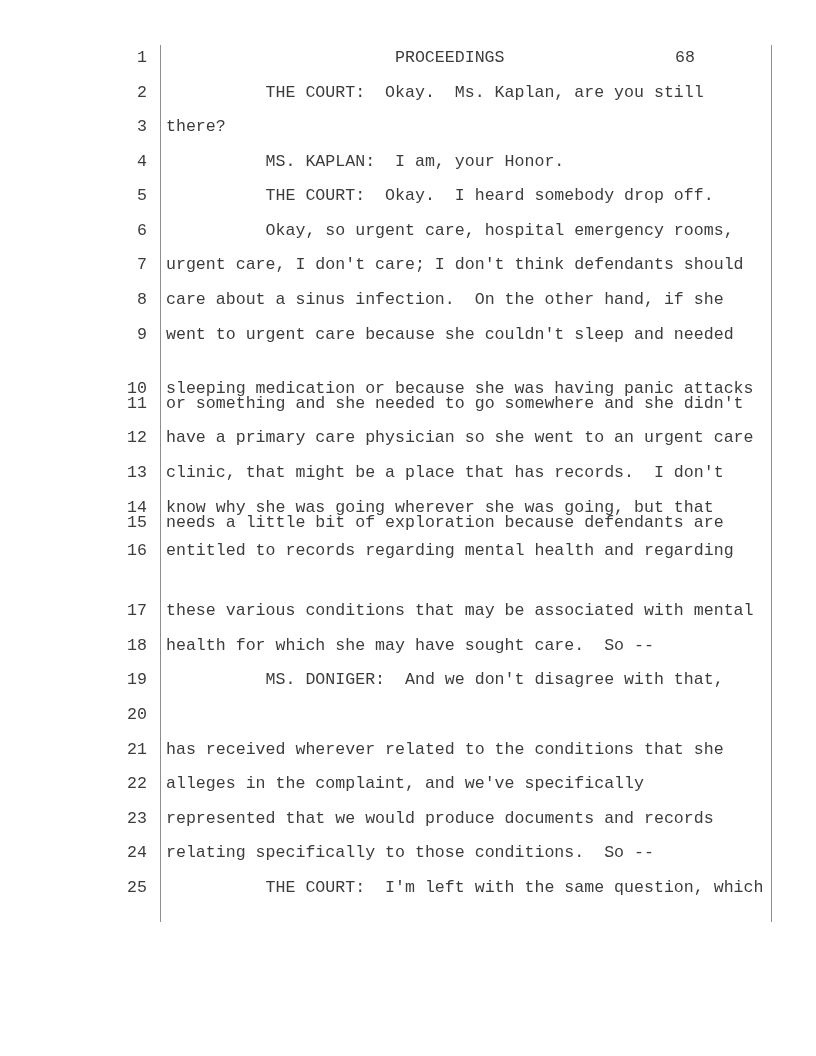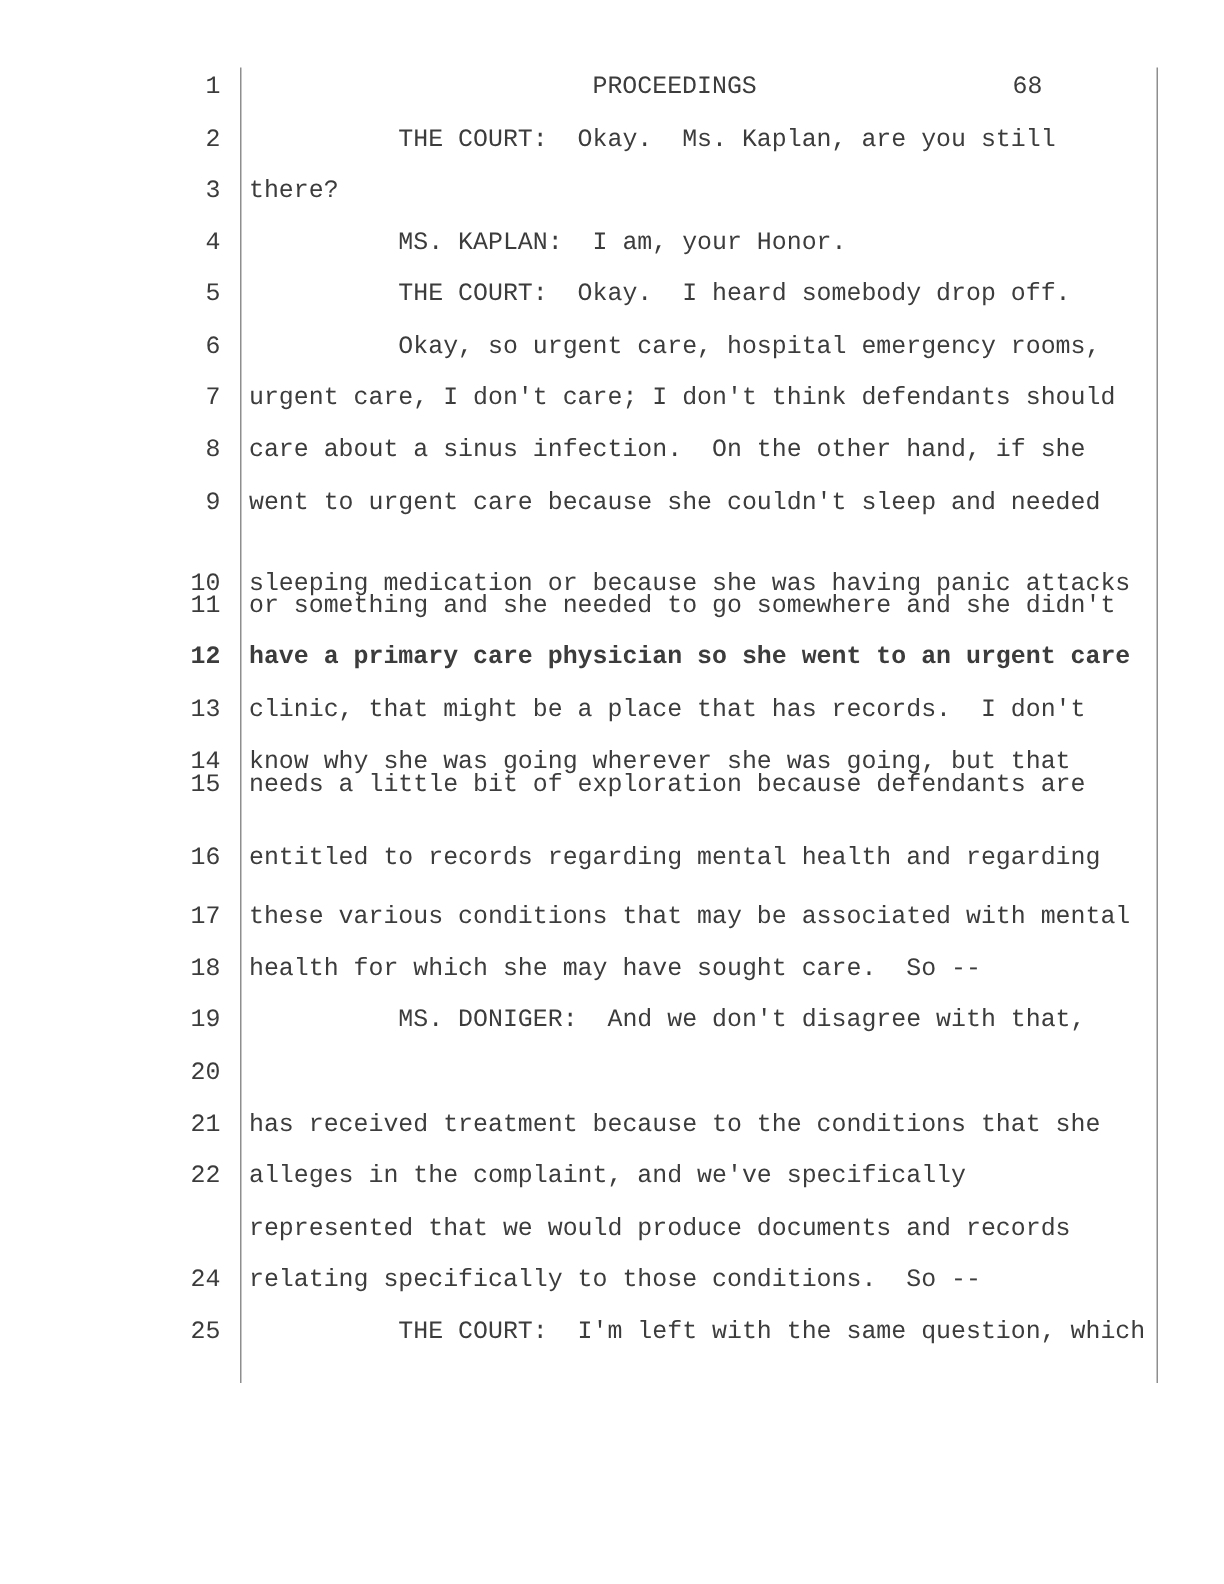--- a/index.html
+++ b/index.html
@@ -77,29 +77,29 @@
       <div class="row" style="top: 79.58px;"><span class="lnum">2</span><span class="ltext">          THE COURT:  Okay.  Ms. Kaplan, are you still</span></div>
       <div class="row" style="top: 114.16px;"><span class="lnum">3</span><span class="ltext">there?</span></div>
       <div class="row" style="top: 148.74px;"><span class="lnum">4</span><span class="ltext">          MS. KAPLAN:  I am, your Honor.</span></div>
       <div class="row" style="top: 183.32px;"><span class="lnum">5</span><span class="ltext">          THE COURT:  Okay.  I heard somebody drop off.</span></div>
       <div class="row" style="top: 217.9px;"><span class="lnum">6</span><span class="ltext">          Okay, so urgent care, hospital emergency rooms,</span></div>
       <div class="row" style="top: 252.48px;"><span class="lnum">7</span><span class="ltext">urgent care, I don't care; I don't think defendants should</span></div>
       <div class="row" style="top: 287.06px;"><span class="lnum">8</span><span class="ltext">care about a sinus infection.  On the other hand, if she</span></div>
       <div class="row" style="top: 321.64px;"><span class="lnum">9</span><span class="ltext">went to urgent care because she couldn't sleep and needed</span></div>
       <div class="row" style="top: 376px;"><span class="lnum">10</span><span class="ltext">sleeping medication or because she was having panic attacks</span></div>
       <div class="row" style="top: 390.8px;"><span class="lnum">11</span><span class="ltext">or something and she needed to go somewhere and she didn't</span></div>
-      <div class="row" style="top: 425.38px; font-weight: bold;"><span class="lnum">12</span><span class="ltext">have a primary care physician so she went to an urgent care</span></div>
+      <div class="row" style="top: 425.38px;"><span class="lnum">12</span><span class="ltext">have a primary care physician so she went to an urgent care</span></div>
       <div class="row" style="top: 459.96px; text-decoration: underline;"><span class="lnum">13</span><span class="ltext">clinic, that might be a place that has records.  I don't</span></div>
       <div class="row" style="top: 494.54px;"><span class="lnum">14</span><span class="ltext">know why she was going wherever she was going, but that</span></div>
       <div class="row" style="top: 510px;"><span class="lnum">15</span><span class="ltext">needs a little bit of exploration because defendants are</span></div>
-      <div class="row" style="top: 559px;"><span class="lnum">16</span><span class="ltext">entitled to records regarding mental health and regarding</span></div>
+      <div class="row" style="top: 538px;"><span class="lnum">16</span><span class="ltext">entitled to records regarding mental health and regarding</span></div>
       <div class="row" style="top: 598.28px;"><span class="lnum">17</span><span class="ltext">these various conditions that may be associated with mental</span></div>
       <div class="row" style="top: 632.86px;"><span class="lnum">18</span><span class="ltext">health for which she may have sought care.  So --</span></div>
       <div class="row" style="top: 667.44px;"><span class="lnum">19</span><span class="ltext">          MS. DONIGER:  And we don't disagree with that,</span></div>
       <div class="row" style="top: 702.02px; text-decoration: underline;"><span class="lnum">20</span></div>
-      <div class="row" style="top: 736.6px;"><span class="lnum">21</span><span class="ltext">has received treatment because to the conditions that she</span></div>
+      <div class="row" style="top: 736.6px;"><span class="lnum">21</span><span class="ltext">has received wherever related to the conditions that she</span></div>
       <div class="row" style="top: 771.18px;"><span class="lnum">22</span><span class="ltext">alleges in the complaint, and we've specifically</span></div>
-      <div class="row" style="top: 805.76px;"><span class="ltext">represented that we would produce documents and records</span></div>
+      <div class="row" style="top: 805.76px;"><span class="lnum">23</span><span class="ltext">represented that we would produce documents and records</span></div>
       <div class="row" style="top: 840.34px;"><span class="lnum">24</span><span class="ltext">relating specifically to those conditions.  So --</span></div>
       <div class="row" style="top: 874.92px;"><span class="lnum">25</span><span class="ltext">          THE COURT:  I'm left with the same question, which</span></div>
     </div>
 
 </div>
 
 </body></html>

